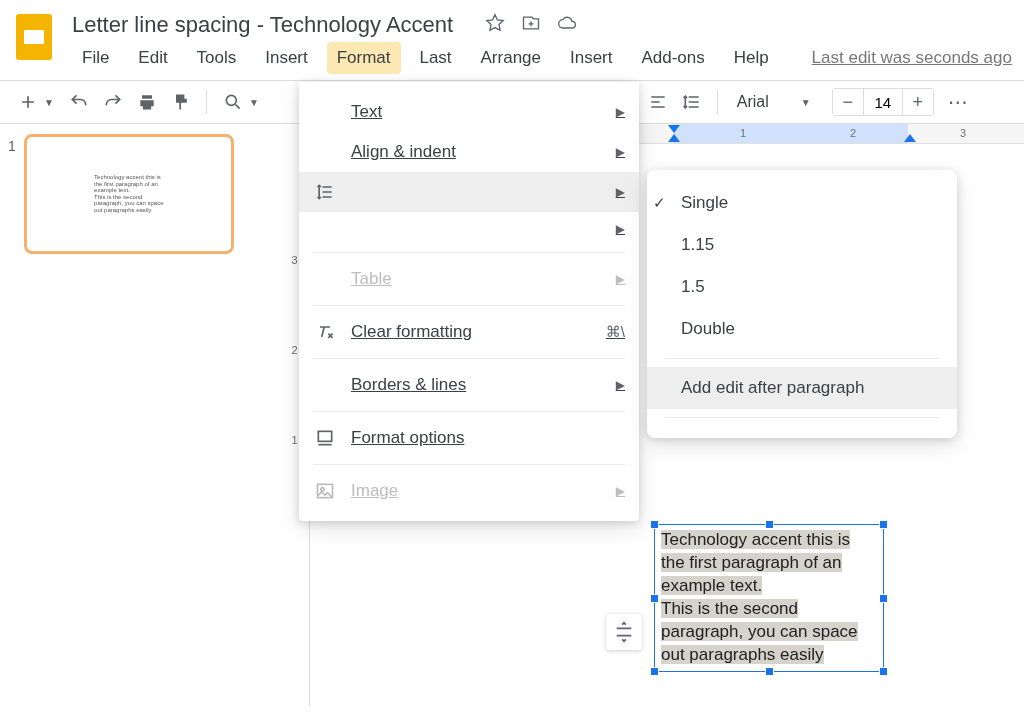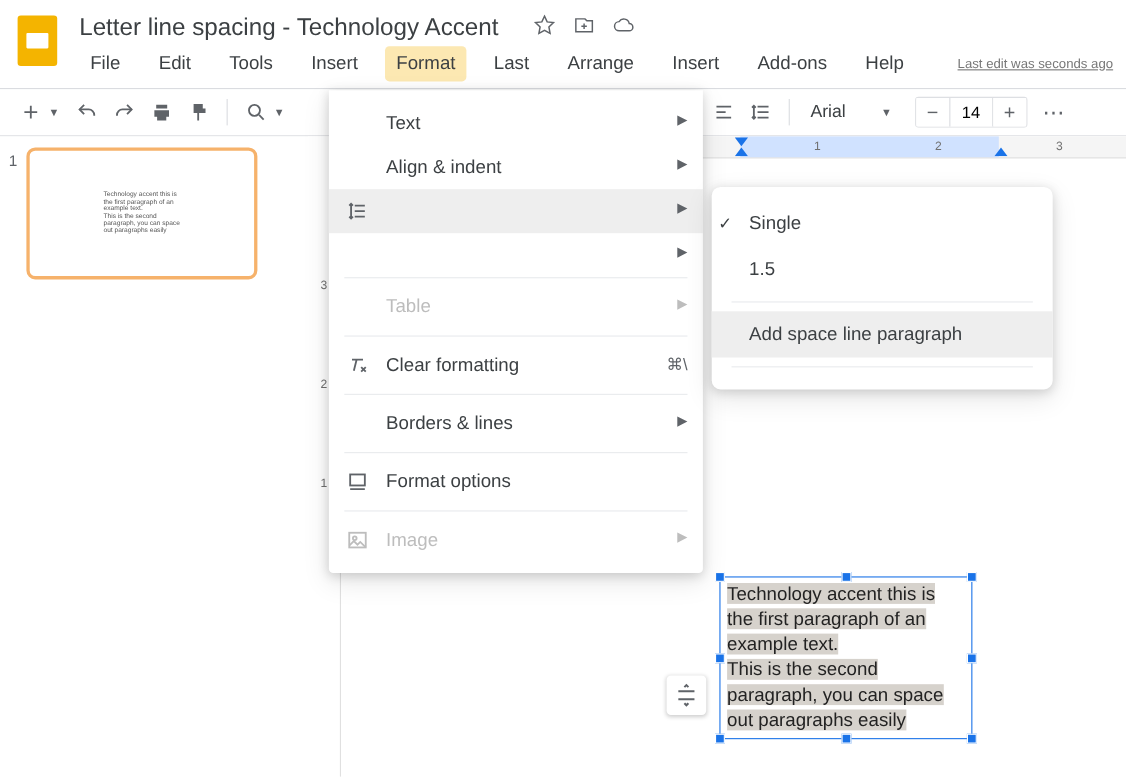--- a/index.html
+++ b/index.html
@@ -10,21 +10,21 @@
 .logo { width: 44px; height: 56px; margin-right: 16px; }
 .logo svg { width: 44px; height: 56px; }
 .title-area { flex: 1; }
 .title-row { display: flex; align-items: center; gap: 32px; margin-bottom: 4px; margin-top: 4px; }
 .doc-title { font-size: 22px; color: #3c4043; font-weight: 400; }
 .title-icons { display: flex; gap: 16px; color: #5f6368; }
 .title-icons svg { width: 20px; height: 20px; }
 .menu-row { display: flex; align-items: center; gap: 2px; justify-content: space-between; }
 .menu-item { padding: 6px 10px; font-size: 17px; color: #3c4043; cursor: pointer; border-radius: 4px; }
 .menu-item.active { background: #fce8b2; }
-.last-edit { margin-left: 24px; font-size: 12px; color: #777; text-decoration: underline; cursor: pointer; }
+.last-edit { margin-left: 24px; font-size: 17px; color: #777; text-decoration: underline; cursor: pointer; }
 
 .divider-h { height: 1px; background: #dadce0; margin-top: 6px; }
 
 
 .toolbar { display: flex; align-items: center; padding: 6px 12px; gap: 4px; border-bottom: 1px solid #dadce0; }
 .tb-btn { display: flex; align-items: center; justify-content: center; width: 30px; height: 30px; color: #5f6368; cursor: pointer; border-radius: 4px; }
 .tb-btn.wide { width: auto; padding: 0 6px; gap: 4px; }
 .tb-sep { width: 1px; height: 24px; background: #dadce0; margin: 0 6px; }
 .tb-btn svg { width: 20px; height: 20px; }
 .tb-arrow { font-size: 10px; color: #5f6368; margin-left: 2px; }
@@ -49,21 +49,21 @@
 .hruler { position: absolute; left: 30px; top: 0; right: 0; height: 20px; background: #f5f5f5; border-bottom: 1px solid #e0e0e0; }
 .hruler-blue { position: absolute; height: 100%; background: #d0e2ff; }
 .hruler-tick { position: absolute; top: 3px; font-size: 11px; color: #707070; }
 .indent-marker { position: absolute; top: 0; }
 .indent-marker svg { width: 14px; height: 18px; }
 
 .slide-canvas { position: absolute; left: 60px; top: 30px; right: 20px; bottom: 20px; background: #fff; }
 
 
 .dropdown { position: absolute; left: 299px; top: 82px; width: 340px; background: #fff; box-shadow: 0 2px 10px rgba(0,0,0,0.15), 0 8px 24px rgba(0,0,0,0.1); border-radius: 0 0 4px 4px; padding: 10px 0; z-index: 100; }
-.dd-item { display: flex; padding: 10px 14px; font-size: 17px; color: #3c4043; cursor: pointer; position: relative; }
+.dd-item { display: flex; align-items: center; padding: 10px 14px; font-size: 17px; color: #3c4043; cursor: pointer; position: relative; text-decoration: underline; }
 .dd-item.disabled { color: #bdbdbd; }
 .dd-item.highlighted { background: #eee; }
 .dd-icon { width: 24px; display: flex; justify-content: center; margin-right: 14px; color: #5f6368; }
 .dd-icon svg { width: 20px; height: 20px; }
 .dd-arrow { margin-left: auto; font-size: 12px; color: #5f6368; }
 .dd-shortcut { margin-left: auto; font-size: 15px; color: #5f6368; }
 .dd-divider { height: 1px; background: #e8eaed; margin: 6px 14px; }
 
 
 .submenu { position: absolute; left: 647px; top: 170px; width: 310px; background: #fff; box-shadow: 0 2px 10px rgba(0,0,0,0.15), 0 8px 24px rgba(0,0,0,0.1); border-radius: 8px; padding: 12px 0; z-index: 110; }
@@ -296,25 +296,31 @@
       <span class="dd-arrow" style="color:#bdbdbd">▶</span>
     </div>
 </div>
 
 <div class="submenu">
   <div class="sm-item">
       <span class="sm-check">✓</span>
       <span class="label">Single</span>
     </div>
   <div class="sm-item">
+      <span class="label">1.15</span>
+    </div>
+  <div class="sm-item">
       <span class="label">1.5</span>
+    </div>
+  <div class="sm-item">
+      <span class="label">Double</span>
     </div>
   <div class="sm-divider"></div>
   <div class="sm-item highlighted">
-      <span class="label">Add space line paragraph</span>
+      <span class="label">Add edit after paragraph</span>
     </div>
   <div class="sm-divider"></div>
 </div>
 
 <div class="textbox">
   <div class="handle tl"></div>
   <div class="handle tm"></div>
   <div class="handle tr"></div>
   <div class="handle ml"></div>
   <div class="handle mr"></div>

